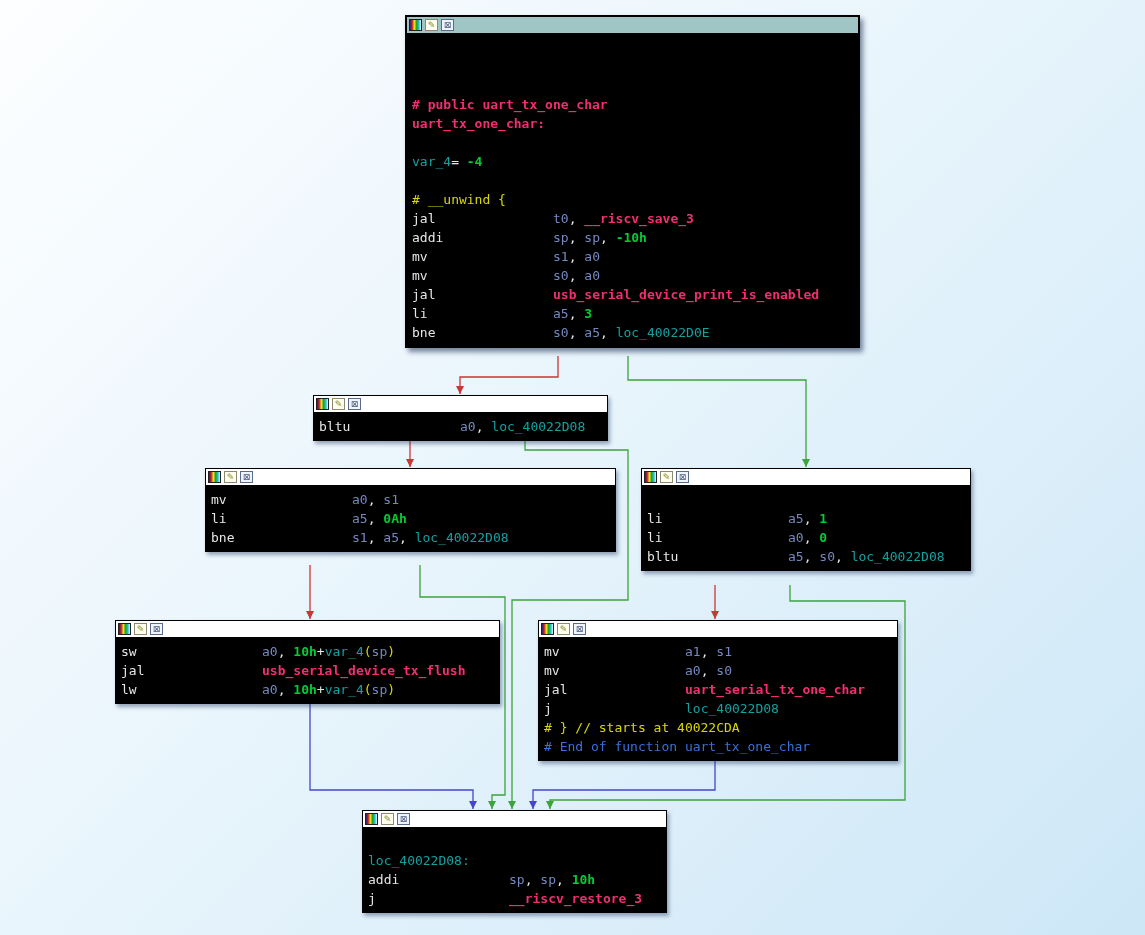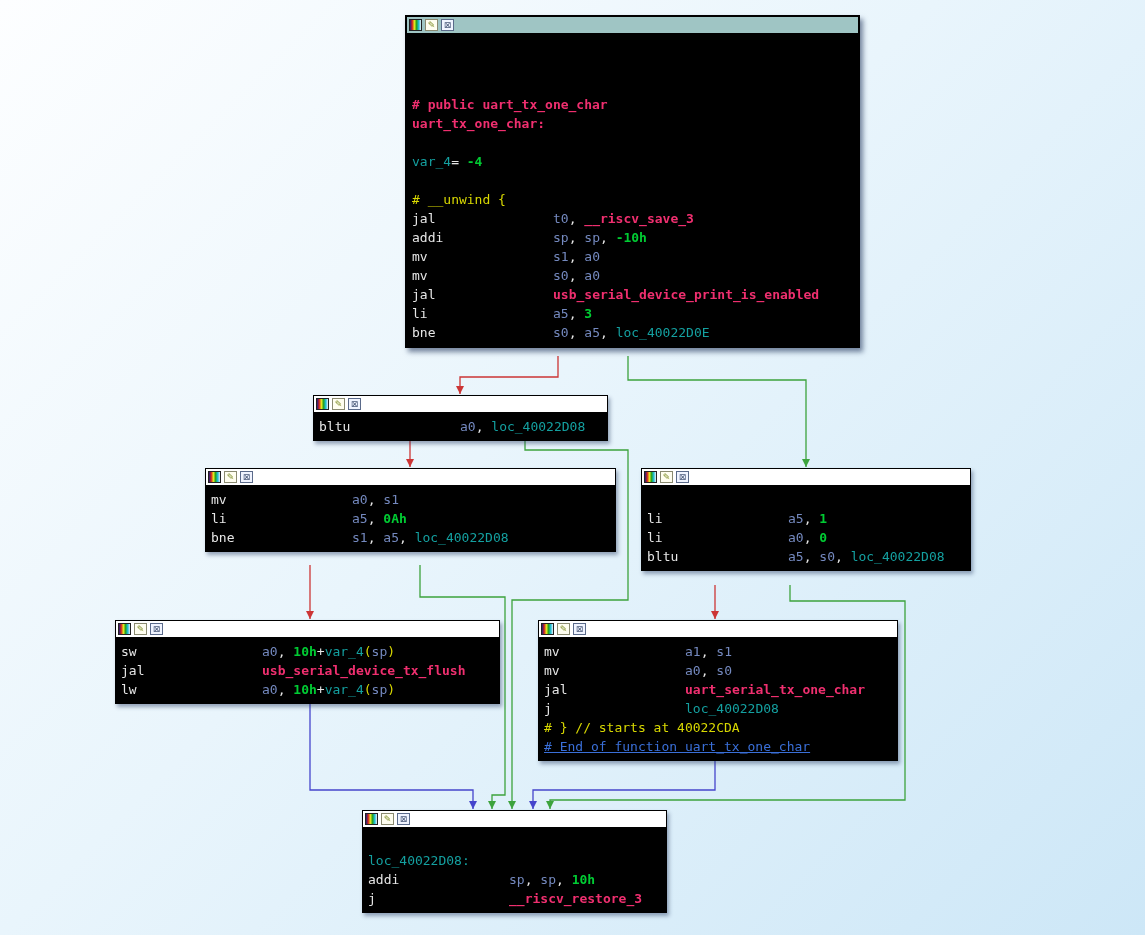--- a/index.html
+++ b/index.html
@@ -20,21 +20,21 @@
   .body{padding:4px 5px;}
   .line{height:19px;line-height:19px;white-space:pre;
         font-family:"DejaVu Sans Mono","Liberation Mono",monospace;font-size:13px;}
   .mn{display:inline-block;width:141px;}
   .c-w{color:var(--c-w,#e6e6e6);}
   .c-reg{color:var(--c-reg,#7489bf);}
   .c-num{color:var(--c-num,#00cc33);font-weight:bold;}
   .c-pink{color:var(--c-pink,#ef2f6f);font-weight:bold;}
   .c-teal{color:var(--c-teal,#14a0a0);text-align:right;}
   .c-yel{color:var(--c-yel,#d8d800);}
-  .c-blu{color:var(--c-blu,#3a6fd8);text-decoration:underline;}
+  .c-blu{color:var(--c-blu,#3a6fd8);}
 </style>
 </head>
 <body>
 
 <div id="canvas" style="background: linear-gradient(135deg, rgb(253, 254, 255) 0%, rgb(233, 245, 252) 45%, rgb(205, 231, 247) 100%);">
   <svg id="edges" width="1145" height="935">
       <polyline points="558,356 558,377 460,377 460,394" fill="none" stroke="#cc3535" stroke-width="1.3"></polyline>
       <polygon points="456,386 464,386 460,394" fill="#cc3535"></polygon>
       <polyline points="628,356 628,380 806,380 806,467" fill="none" stroke="#3da33d" stroke-width="1.3"></polyline>
       <polygon points="802,459 810,459 806,467" fill="#3da33d"></polygon>

